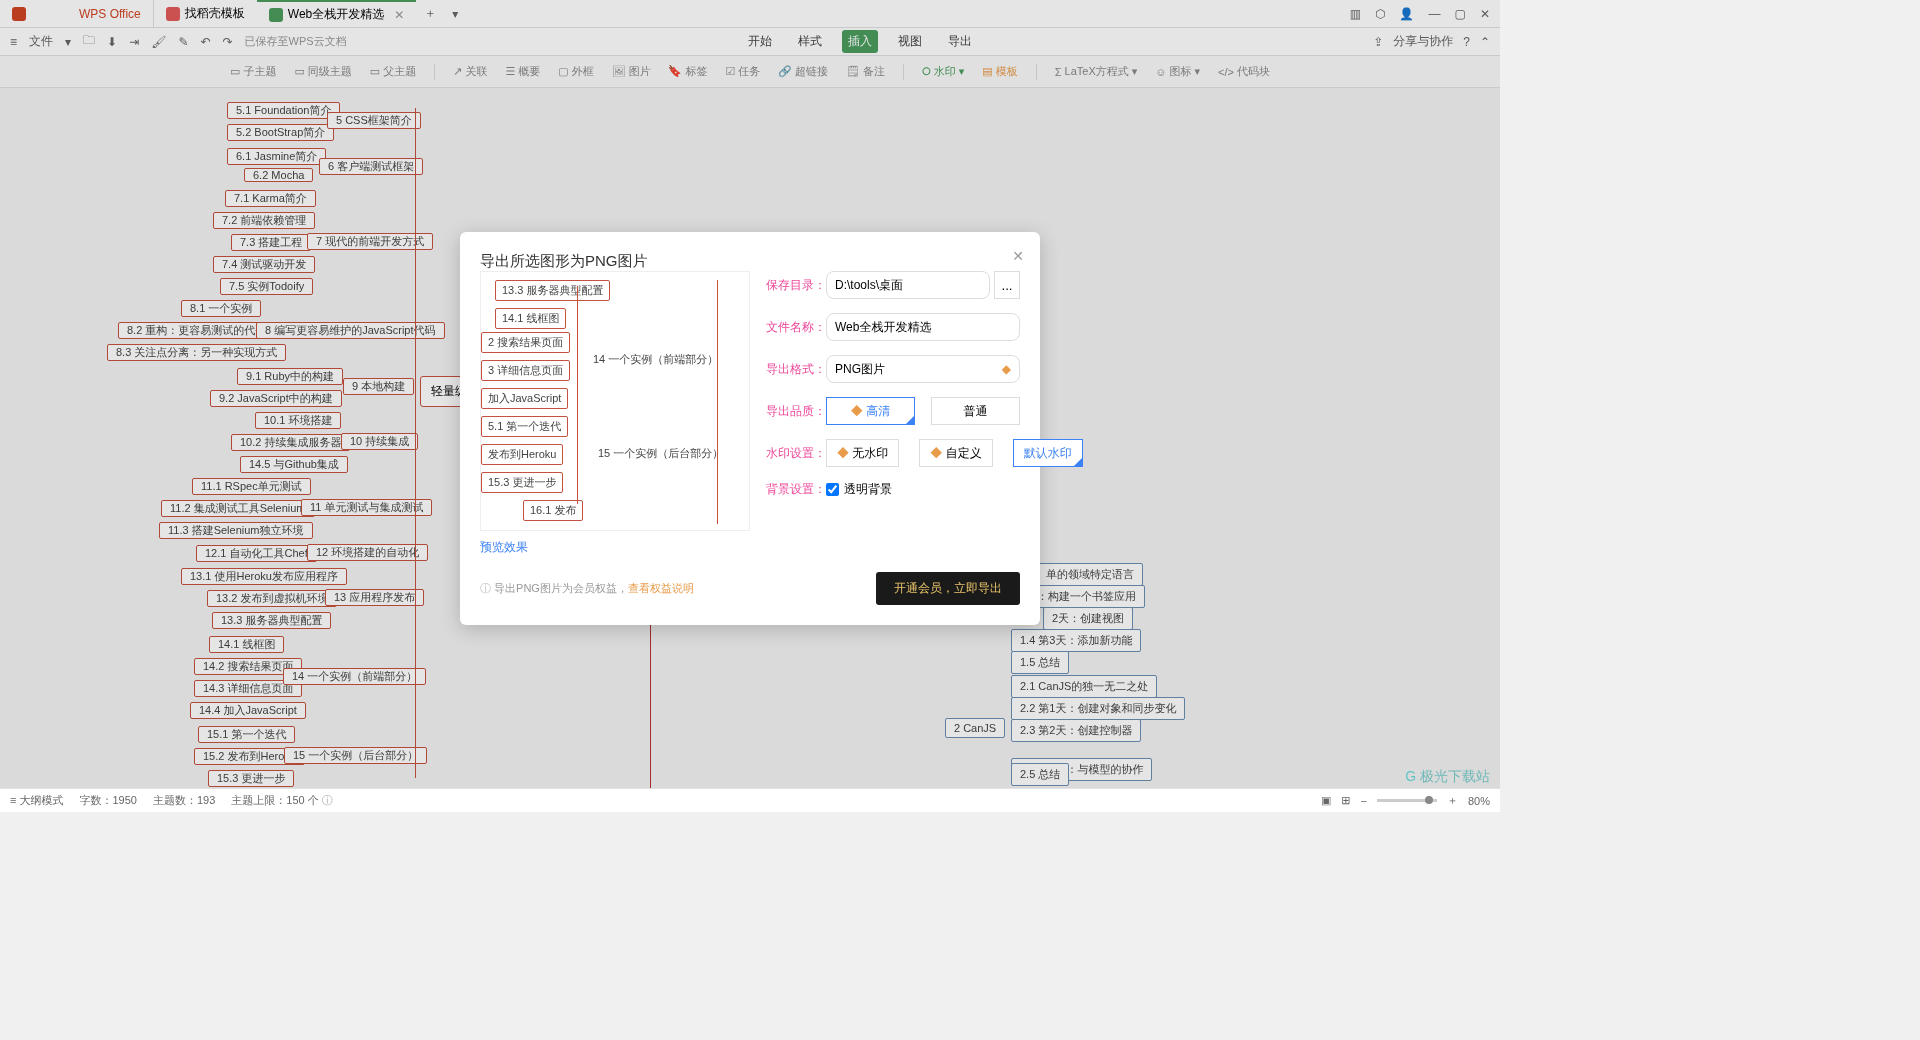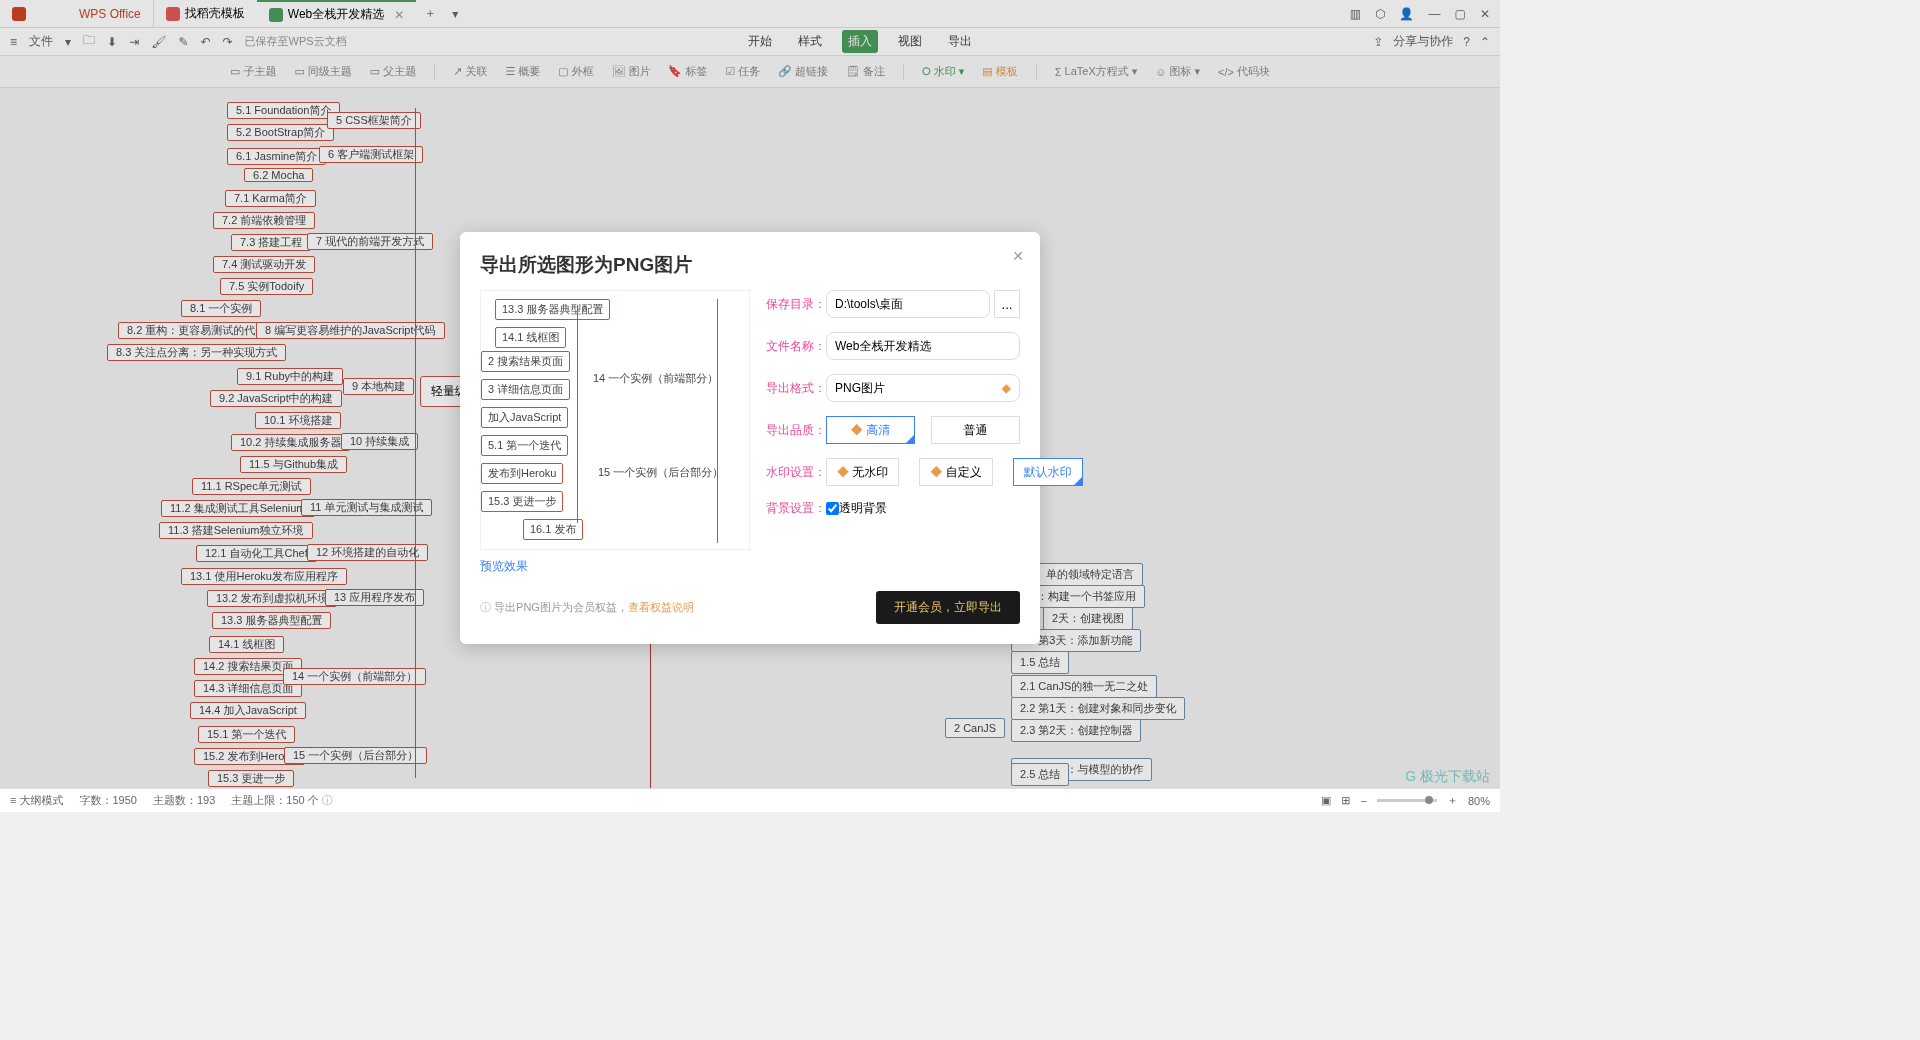--- a/index.html
+++ b/index.html
@@ -36,42 +36,42 @@
 .line { position: absolute; background: #c5523f; }
 .vl { width: 1px; }
 
 .node2 { position: absolute; border: 1px solid #6b8fb5; background: #fff; padding: 3px 8px; font-size: 11px; color: #444; border-radius: 2px; white-space: nowrap; }
 
 
 
 
 .overlay { position: absolute; inset: 0; background: rgba(0,0,0,0.1); }
 .dialog { position: absolute; left: 460px; top: 232px; width: 580px; background: #fff; border-radius: 6px; box-shadow: 0 4px 20px rgba(0,0,0,0.2); padding: 20px; }
-.dialog h3 { font-size: 19px; font-weight: 700; color: #333; margin-bottom: 12px; }
+.dialog h3 { font-size: 15px; font-weight: 400; color: #333; margin-bottom: 0; }
 .dialog .close { position: absolute; right: 16px; top: 16px; color: #999; cursor: pointer; font-size: 14px; }
 .dialog .body { display: flex; gap: 16px; }
 .dialog .preview { width: 270px; height: 260px; border: 1px solid #eee; position: relative; overflow: hidden; background: #fff; }
 .dialog .form { flex: 1; }
 .dialog .row { display: flex; align-items: center; margin-bottom: 14px; font-size: 12px; }
 .dialog .row label { width: 60px; color: #ec4899; }
 .dialog .row .control { flex: 1; }
 .dialog input[type="text"], .dialog .select { width: 100%; height: 28px; border: 1px solid #ddd; padding: 0 8px; font-size: 12px; border-radius: 8px; }
 .dialog .select { display: flex; align-items: center; justify-content: space-between; }
 .dialog .btngroup { display: flex; gap: 16px; }
 .dialog .btngroup button { flex: 1; height: 28px; border: 1px solid #ddd; background: #fff; font-size: 12px; cursor: pointer; }
 .dialog .btngroup button.sel { border-color: #3b82f6; color: #3b82f6; position: relative; }
 .dialog .btngroup button.sel::after { content: ''; position: absolute; right: 0; bottom: 0; width: 0; height: 0; border-left: 8px solid transparent; border-bottom: 8px solid #3b82f6; }
 .dialog .btngroup.wm button { flex: 0 0 auto; padding: 0 10px; margin-right: 4px; }
 .dialog .footer { margin-top: 16px; display: flex; align-items: center; justify-content: space-between; }
 .dialog .footer .left { font-size: 11px; color: #999; }
 .dialog .footer .left a { color: #e89b4a; text-decoration: none; }
 .dialog .footer .btn { background: #1a1a1a; color: #e8c46a; border: none; padding: 8px 18px; font-size: 12px; border-radius: 3px; cursor: pointer; }
 .dialog .previewlink { color: #3b82f6; font-size: 12px; margin-top: 8px; display: inline-block; cursor: pointer; }
 .dia { color: #e89b4a; }
-.chk { display: flex; align-items: center; }
+.chk { display: flex; align-items: center; gap: 5px; }
 
 
 .statusbar { position: absolute; bottom: 0; left: 0; right: 0; height: 24px; background: #fff; border-top: 1px solid #e0e0e0; display: flex; align-items: center; padding: 0 10px; font-size: 11px; color: #666; gap: 16px; }
 .statusbar .right { margin-left: auto; display: flex; align-items: center; gap: 10px; }
 
 
 .pnode { position: absolute; border: 1px solid #c5523f; background: #fff; padding: 2px 6px; font-size: 11px; color: #444; border-radius: 2px; white-space: nowrap; }
 
 
 .wm-logo { position: absolute; right: 10px; bottom: 26px; font-size: 14px; color: #4aa; opacity: 0.7; }
@@ -208,42 +208,42 @@
 </div>
 
 <div class="canvas">
 
   <div class="node" style="left:227px;top:14px">5.1 Foundation简介</div>
   <div class="node" style="left:227px;top:36px">5.2 BootStrap简介</div>
   <div class="node" style="left:327px;top:24px">5 CSS框架简介</div>
 
   <div class="node" style="left:227px;top:60px">6.1 Jasmine简介</div>
   <div class="node" style="left:244px;top:80px">6.2 Mocha</div>
-  <div class="node" style="left:319px;top:58px">6 客户端测试框架</div>
+  <div class="node" style="left:319px;top:70px">6 客户端测试框架</div>
 
   <div class="node" style="left:225px;top:102px">7.1 Karma简介</div>
   <div class="node" style="left:213px;top:124px">7.2 前端依赖管理</div>
   <div class="node" style="left:231px;top:146px">7.3 搭建工程</div>
   <div class="node" style="left:213px;top:168px">7.4 测试驱动开发</div>
   <div class="node" style="left:220px;top:190px">7.5 实例Todoify</div>
   <div class="node" style="left:307px;top:145px">7 现代的前端开发方式</div>
 
   <div class="node" style="left:181px;top:212px">8.1 一个实例</div>
   <div class="node" style="left:118px;top:234px">8.2 重构：更容易测试的代码</div>
   <div class="node" style="left:107px;top:256px">8.3 关注点分离：另一种实现方式</div>
   <div class="node" style="left:256px;top:234px">8 编写更容易维护的JavaScript代码</div>
 
   <div class="node" style="left:237px;top:280px">9.1 Ruby中的构建</div>
   <div class="node" style="left:210px;top:302px">9.2 JavaScript中的构建</div>
   <div class="node" style="left:343px;top:290px">9 本地构建</div>
   <div class="root" style="left:420px;top:288px">轻量级W</div>
 
   <div class="node" style="left:255px;top:324px">10.1 环境搭建</div>
   <div class="node" style="left:231px;top:346px">10.2 持续集成服务器</div>
-  <div class="node" style="left:240px;top:368px">11.5 与Github集成</div>
+  <div class="node" style="left:240px;top:368px">14.5 与Github集成</div>
   <div class="node" style="left:341px;top:345px">10 持续集成</div>
 
   <div class="node" style="left:192px;top:390px">11.1 RSpec单元测试</div>
   <div class="node" style="left:161px;top:412px">11.2 集成测试工具Selenium</div>
   <div class="node" style="left:159px;top:434px">11.3 搭建Selenium独立环境</div>
   <div class="node" style="left:301px;top:411px">11 单元测试与集成测试</div>
 
   <div class="node" style="left:196px;top:457px">12.1 自动化工具Chef</div>
   <div class="node" style="left:307px;top:456px">12 环境搭建的自动化</div>
 

